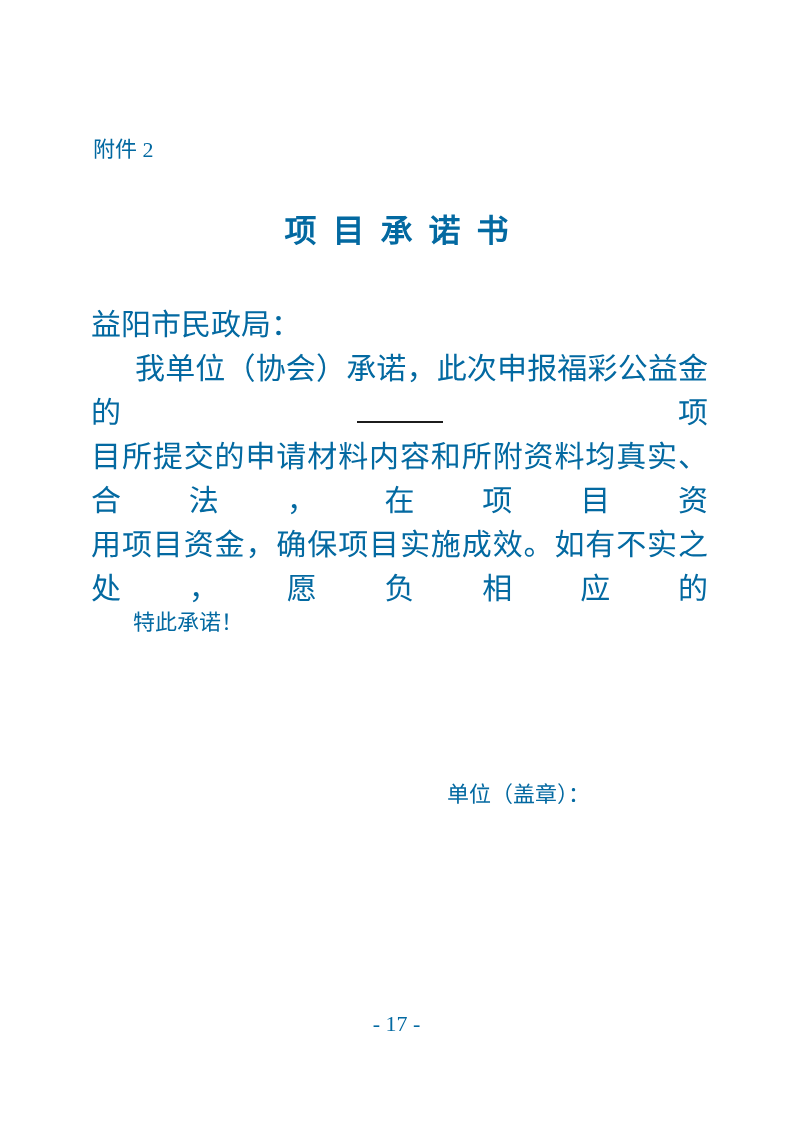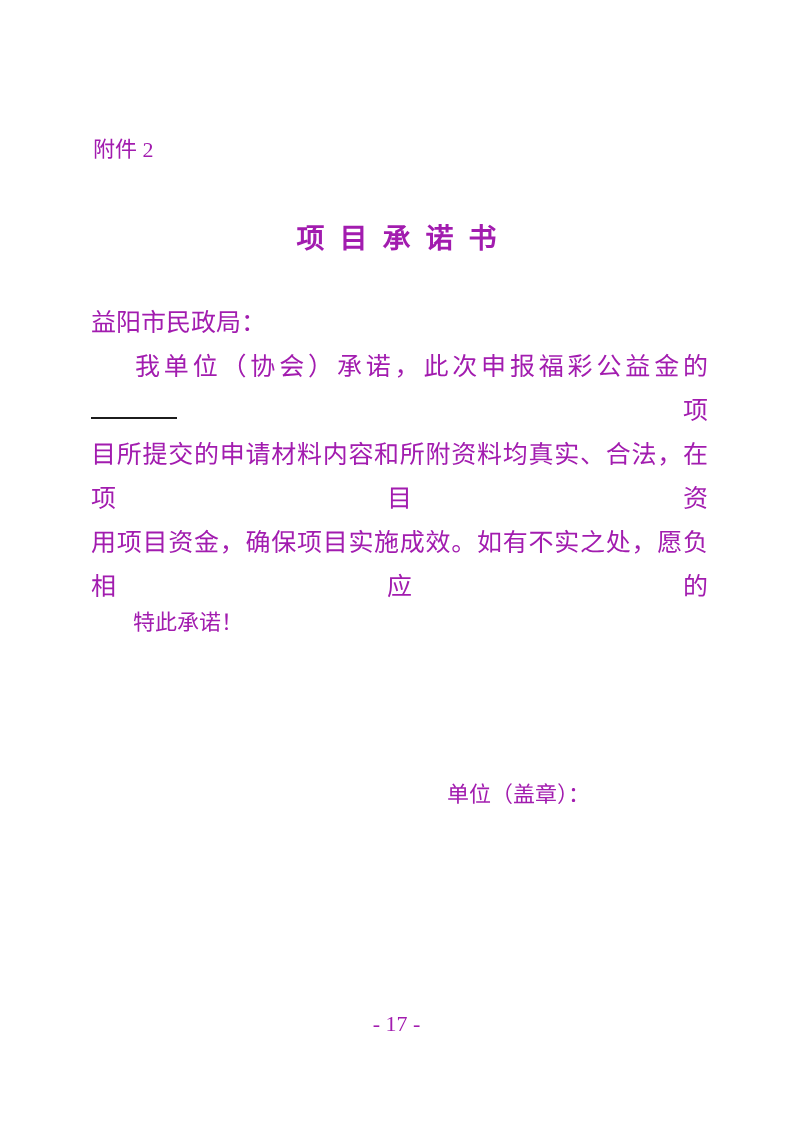--- a/index.html
+++ b/index.html
@@ -5,54 +5,53 @@
   html, body {
     margin: 0;
     padding: 0;
     background: #ffffff;
   }
   .page {
     position: relative;
     width: 793px;
     height: 1122px;
     background: #ffffff;
-    color: #a21caf;
+    color: #0369a1;
     font-family: "Liberation Serif", "DejaVu Serif", serif;
     overflow: hidden;
   }
   .attachment-label {
     position: absolute;
     left: 93px;
     top: 137px;
     font-size: 22px;
     line-height: 26px;
     white-space: pre;
   }
   .doc-title {
     position: absolute;
     left: 0;
     right: 0;
     top: 212px;
-    margin: 8px;
+    margin: 0;
     text-align: center;
-    font-size: 28px;
+    font-size: 32px;
     font-weight: bold;
     letter-spacing: 4px;
     text-indent: 4px;
     line-height: 38px;
     white-space: pre;
   }
   .body-block {
     position: absolute;
     left: 91px;
     width: 617px;
     top: 303px;
-    font-size: 25px;
+    font-size: 30px;
     line-height: 44px;
-    font-family: Liberation Mono, monospace;
   }
   .salutation {
     text-align: left;
   }
   .para-line {
     text-align: justify;
     text-align-last: justify;
   }
   .para-line.first {
     text-indent: 44px;

